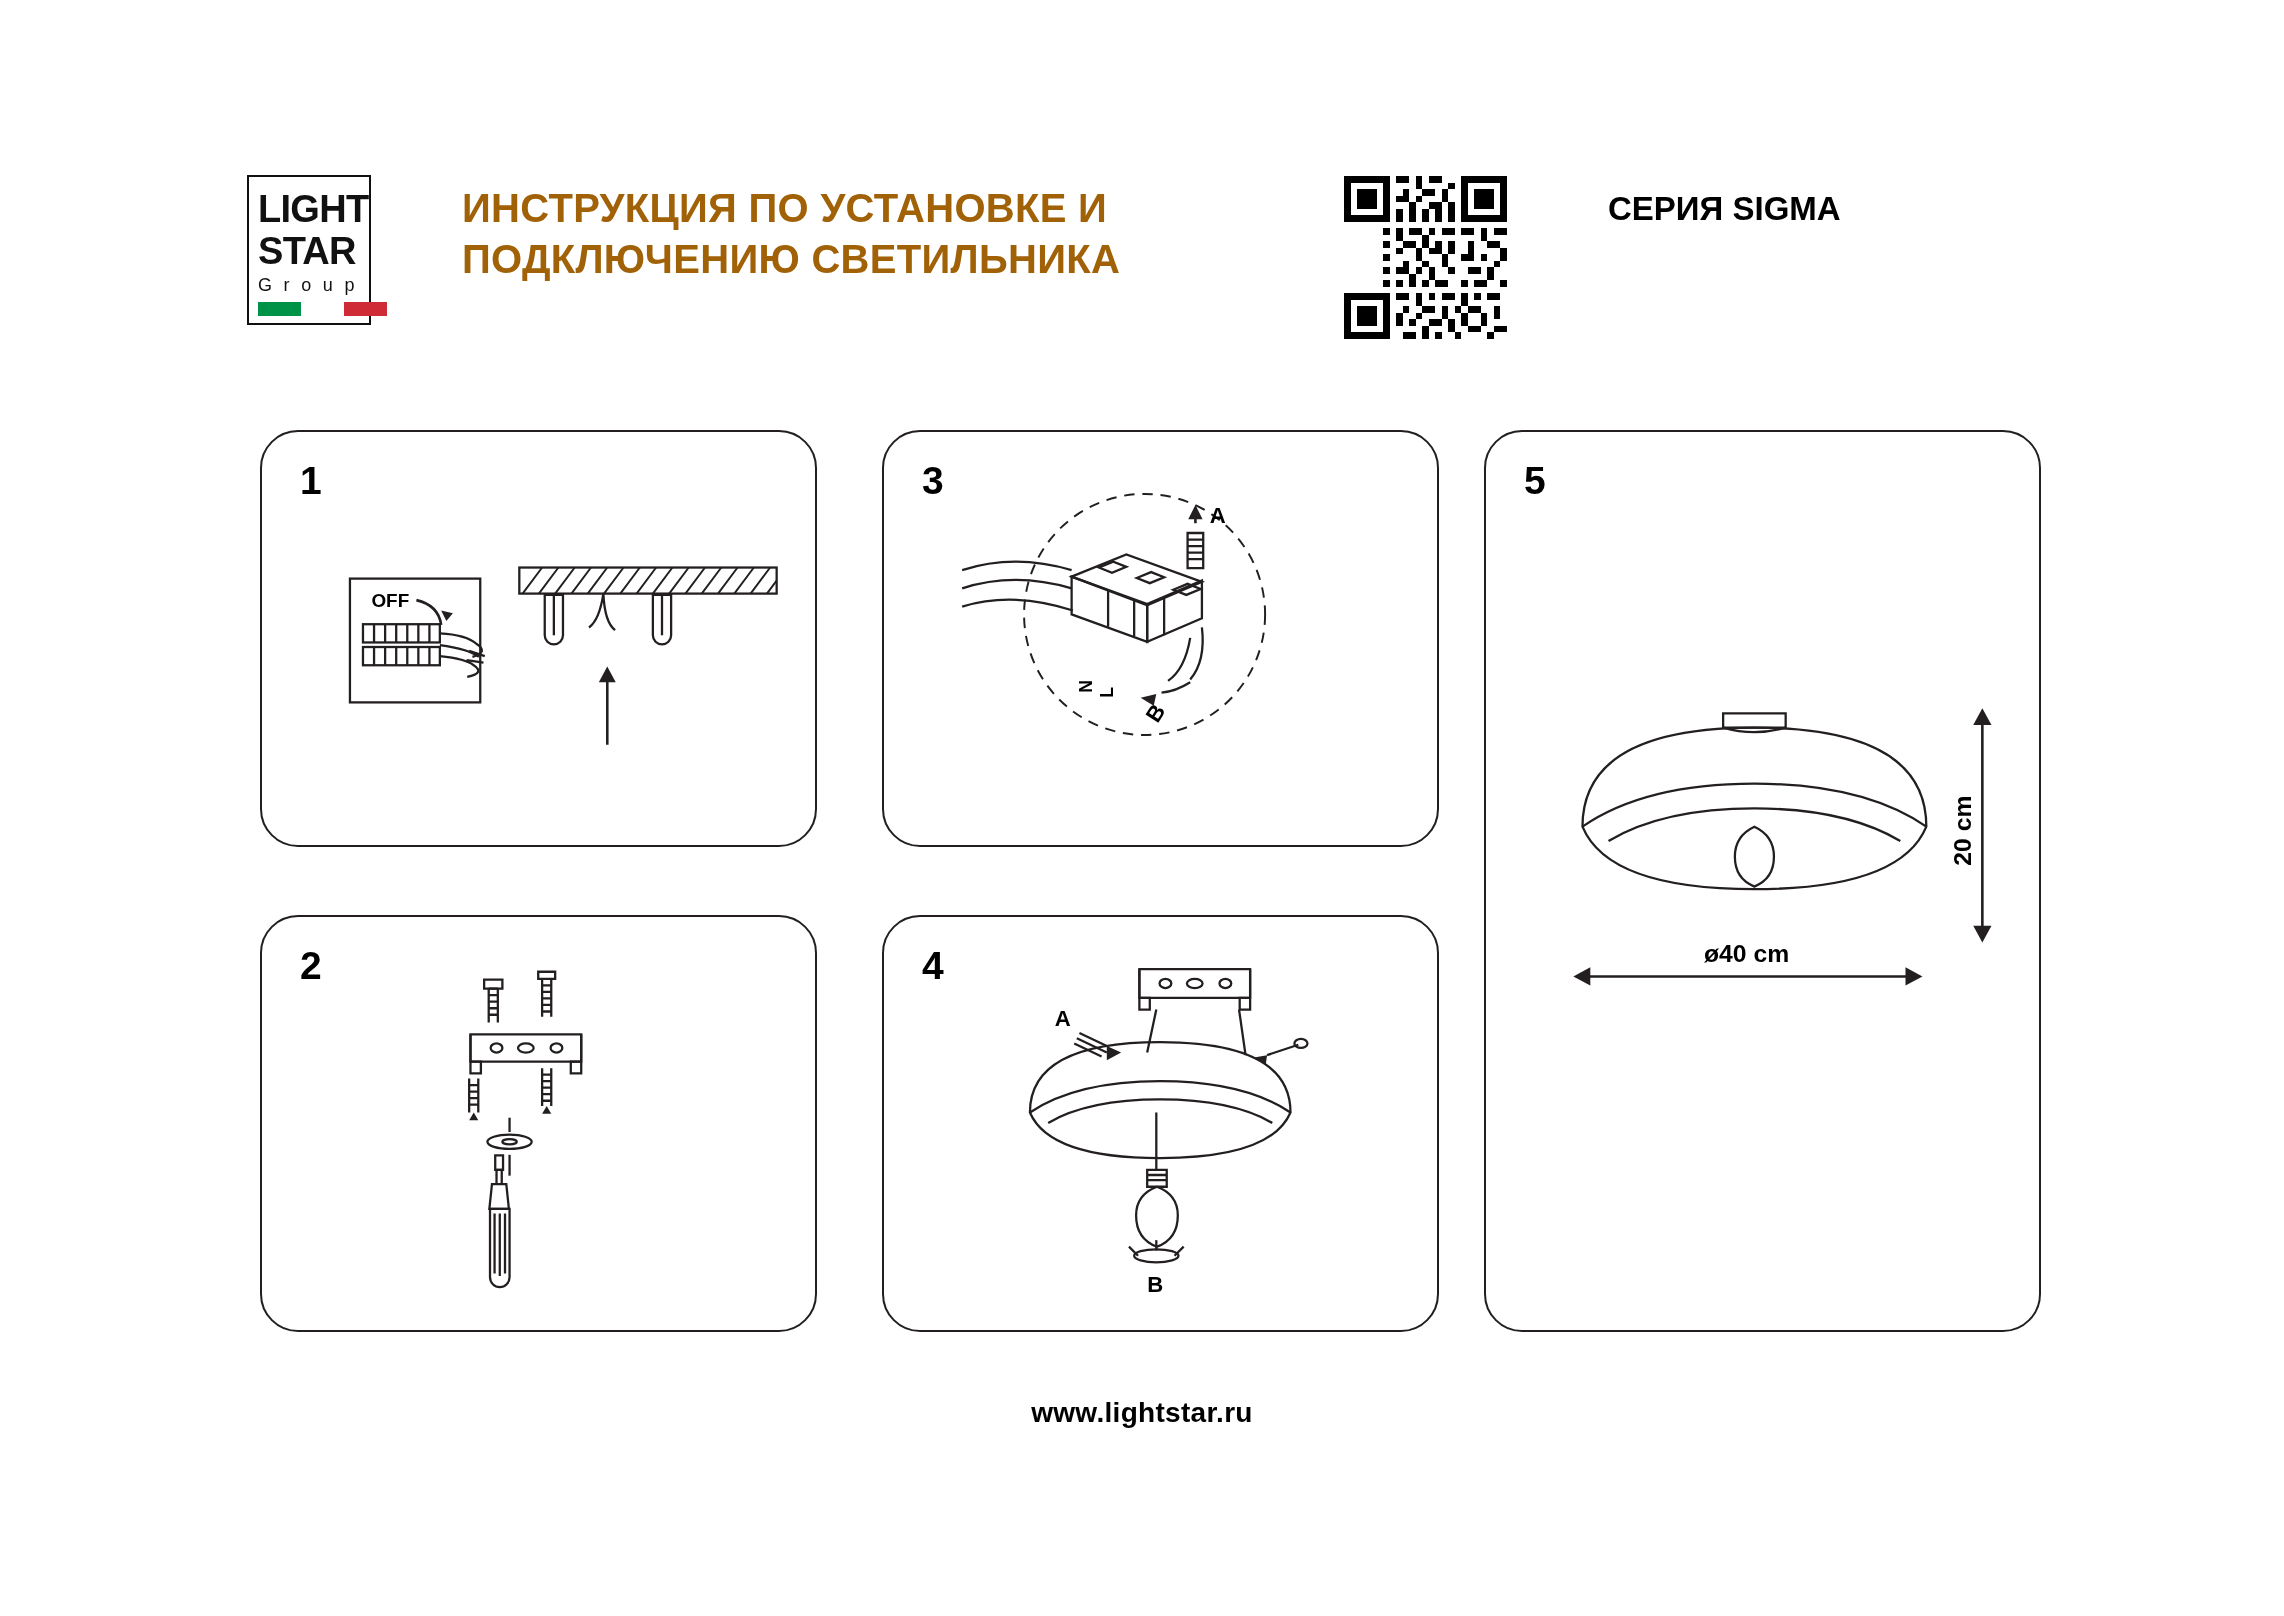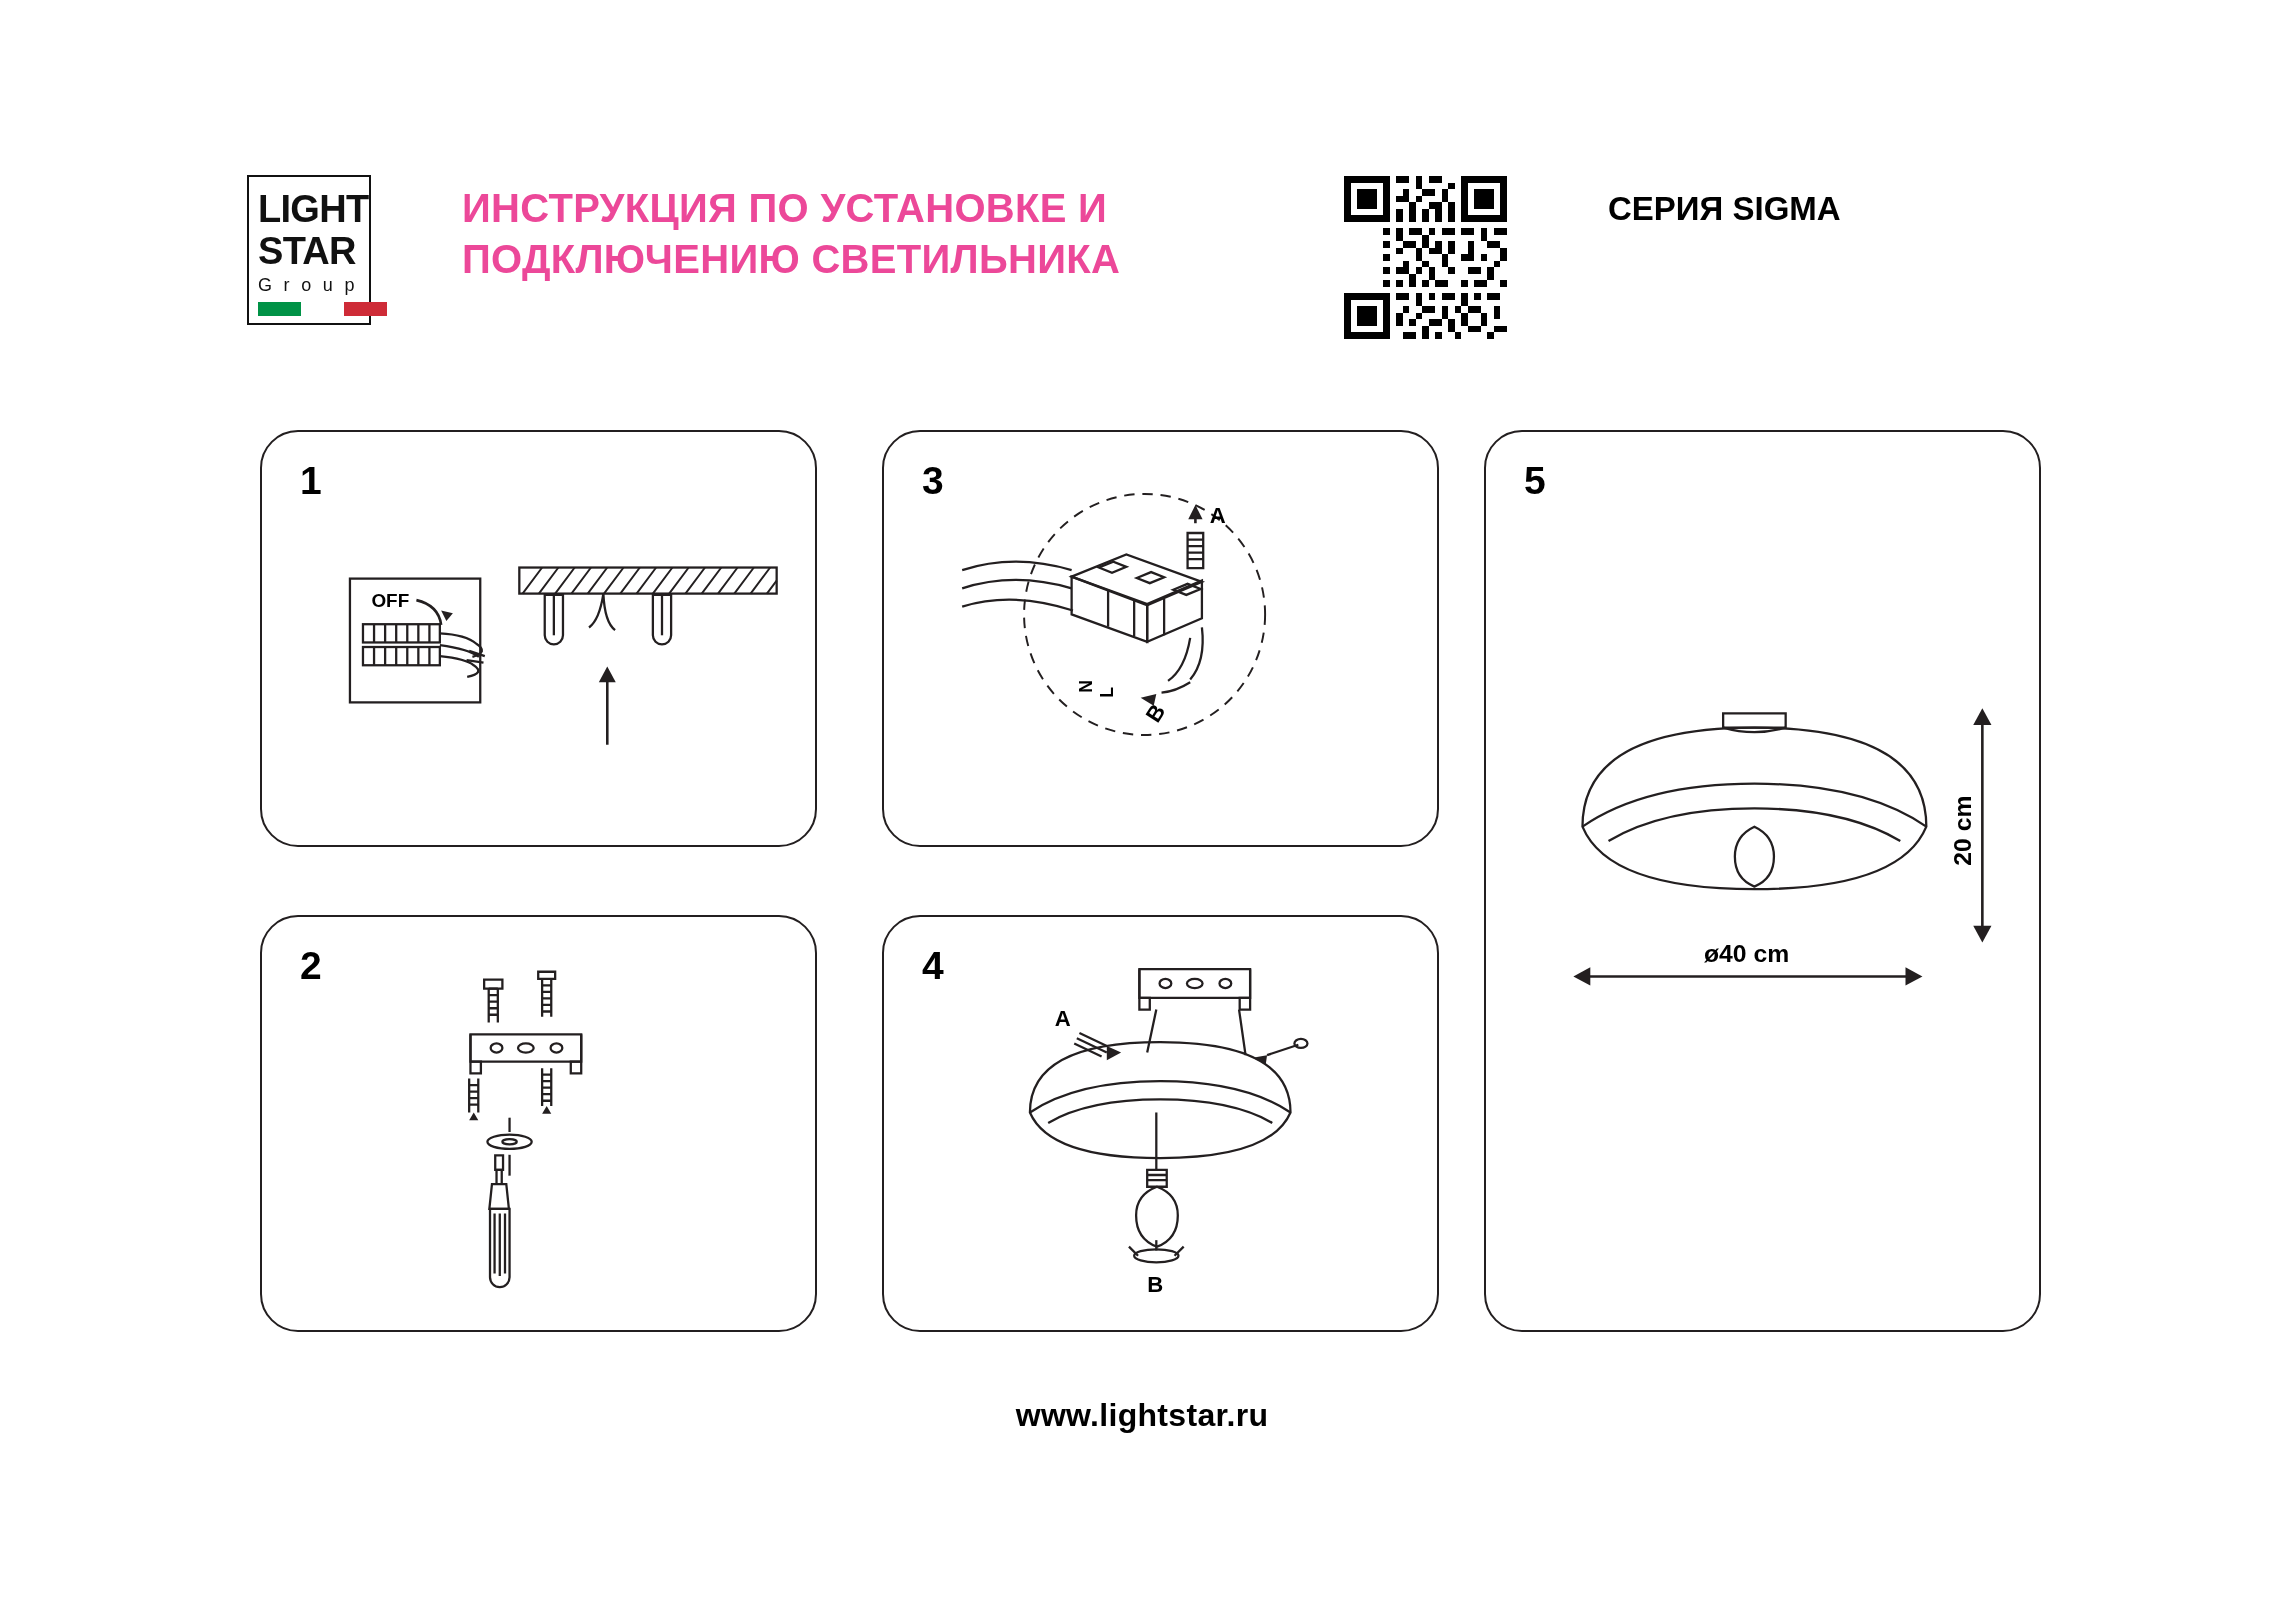--- a/index.html
+++ b/index.html
@@ -59,21 +59,21 @@
 
   .title {
     position: absolute;
     left: 215px;
     top: 19.5px;
     width: 840px;
     font-size: 40px;
     font-weight: bold;
     line-height: 1.28;
     letter-spacing: 0.3px;
-    color: #ec4899;
+    color: #a16207;
   }
 
   .qr {
     position: absolute;
     left: 1097px;
     top: 13px;
     width: 163px;
     height: 163px;
   }
   .qr svg { display: block; }
@@ -113,21 +113,21 @@
 
   .panel svg { position: absolute; left: 0; top: 0; overflow: visible; }
 
   
   .footer {
     position: absolute;
     left: 0;
     top: 1397px;
     width: 2284px;
     text-align: center;
-    font-size: 32px;
+    font-size: 28px;
     font-weight: bold;
     color: #000;
     letter-spacing: 0.3px;
   }
 
   .lbl { font-family: "Liberation Sans", sans-serif; font-weight: bold; }
 </style>
 </head>
 <body>
 

